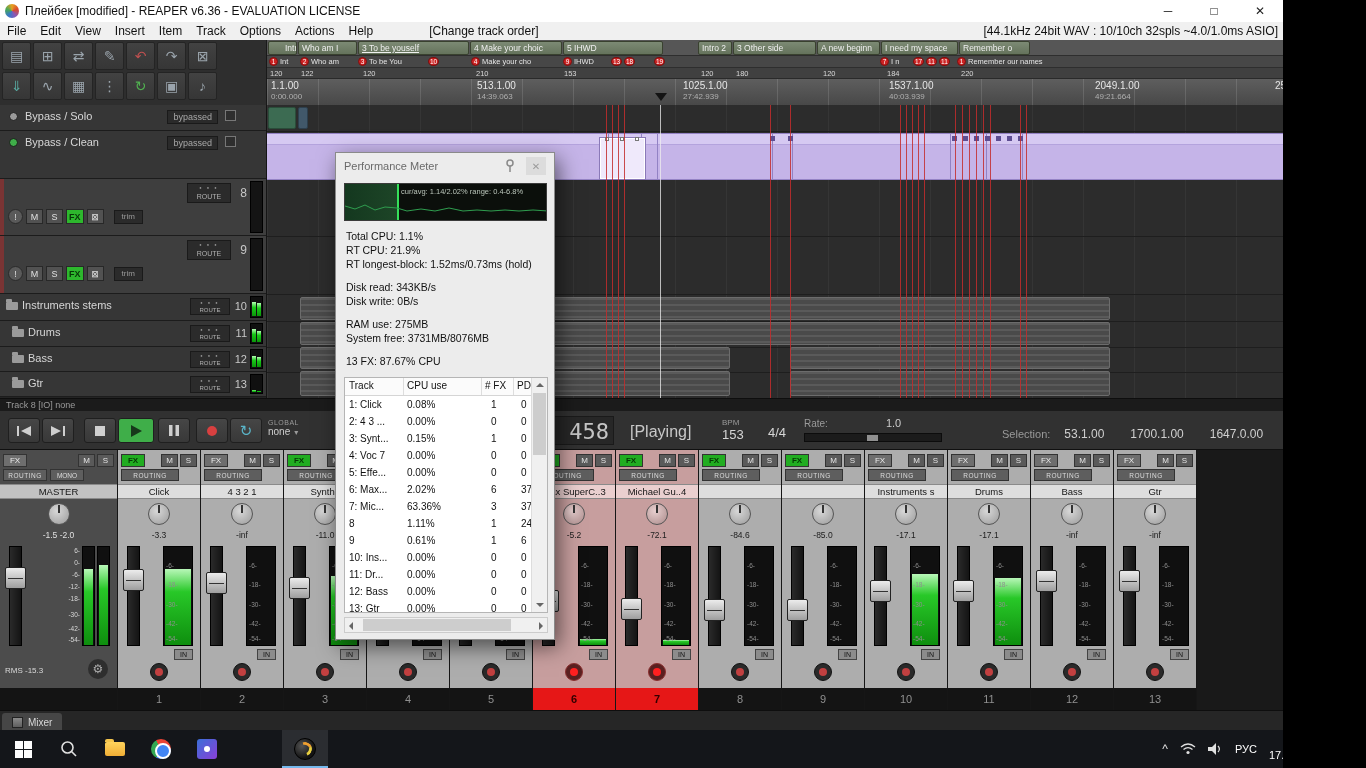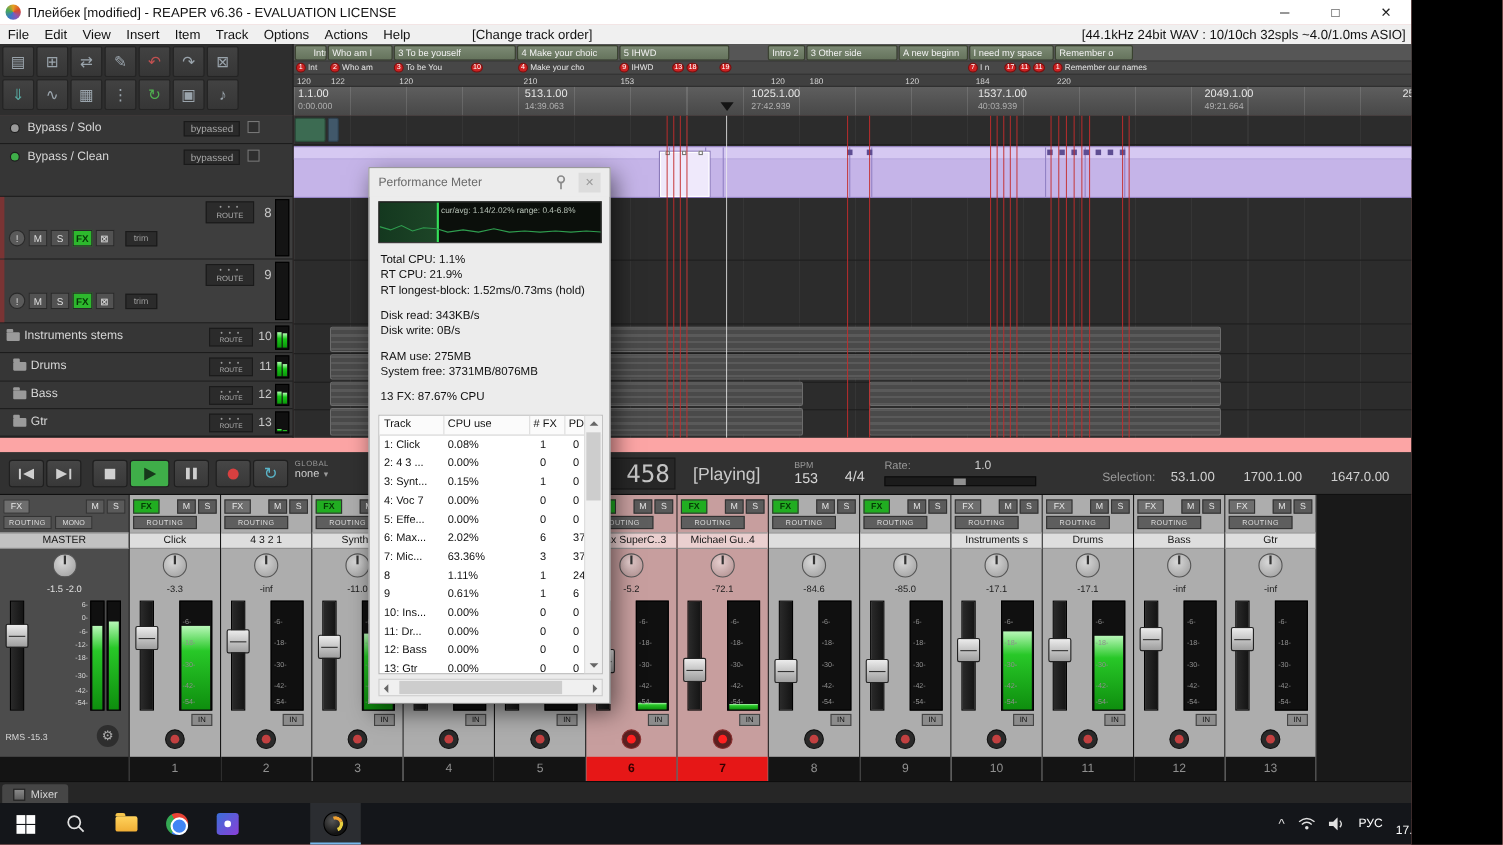--- a/index.html
+++ b/index.html
@@ -243,21 +243,21 @@
           <div class="tb-btn" style="color: rgb(154, 164, 172);">⋮</div>
           <div class="tb-btn" style="color: rgb(80, 176, 80);">↻</div>
           <div class="tb-btn" style="color: rgb(154, 164, 172);">▣</div>
           <div class="tb-btn" style="color: rgb(154, 164, 172);">♪</div>
         </div>
     </div>
     <div id="ruler">
       <div id="lane-regions">
           <div class="region" style="left: 1px; width: 29px; padding-left: 16px;">Intro</div>
           <div class="region" style="left: 31px; width: 59px;">Who am I</div>
-          <div class="region" style="left: 91px; width: 111px;">3  To be youself</div>
+          <div class="region" style="left: 91px; width: 111px; text-decoration: underline;">3  To be youself</div>
           <div class="region" style="left: 203px; width: 92px;">4  Make your choic</div>
           <div class="region" style="left: 296px; width: 100px;">5  IHWD</div>
           <div class="region" style="left: 431px; width: 34px;">Intro 2</div>
           <div class="region" style="left: 466px; width: 83px;">3  Other side</div>
           <div class="region" style="left: 550px; width: 63px;">A new beginn</div>
           <div class="region" style="left: 614px; width: 77px;">I need my space</div>
           <div class="region" style="left: 692px; width: 71px;">Remember o</div>
         </div>
       <div id="lane-markers">
           <div class="marker" style="left: 2px;">
@@ -502,20 +502,24 @@
       <div class="redline" style="left: 723px;"></div>
       <div class="redline" style="left: 753px;"></div>
       <div class="redline" style="left: 759px;"></div>
       <div class="cursorline"></div>
     </div>
   <div id="vscroll">
     <div id="vthumb"></div>
     <div id="vplus">+</div>
   </div>
 
+  <div id="statusrow">
+    <span>Track 8 [IO] none</span>
+    <span class="burger">≡</span>
+  </div>
 
   <div id="transport">
     <div class="tr-btn" style="left:8px">
       <svg width="14" height="10">
           <rect x="0" y="0" width="2" height="10" fill="#cfcfcf"></rect>
           <polygon points="14,0 4,5 14,10" fill="#cfcfcf"></polygon>
         </svg>
     </div>
     <div class="tr-btn" style="left:42px">
       <svg width="14" height="10">

